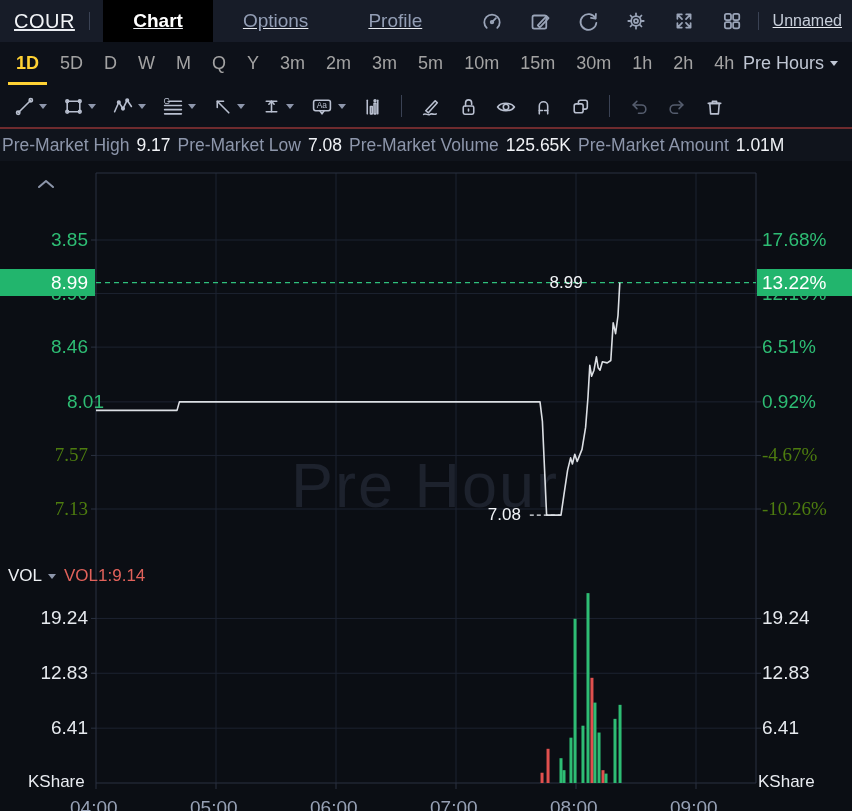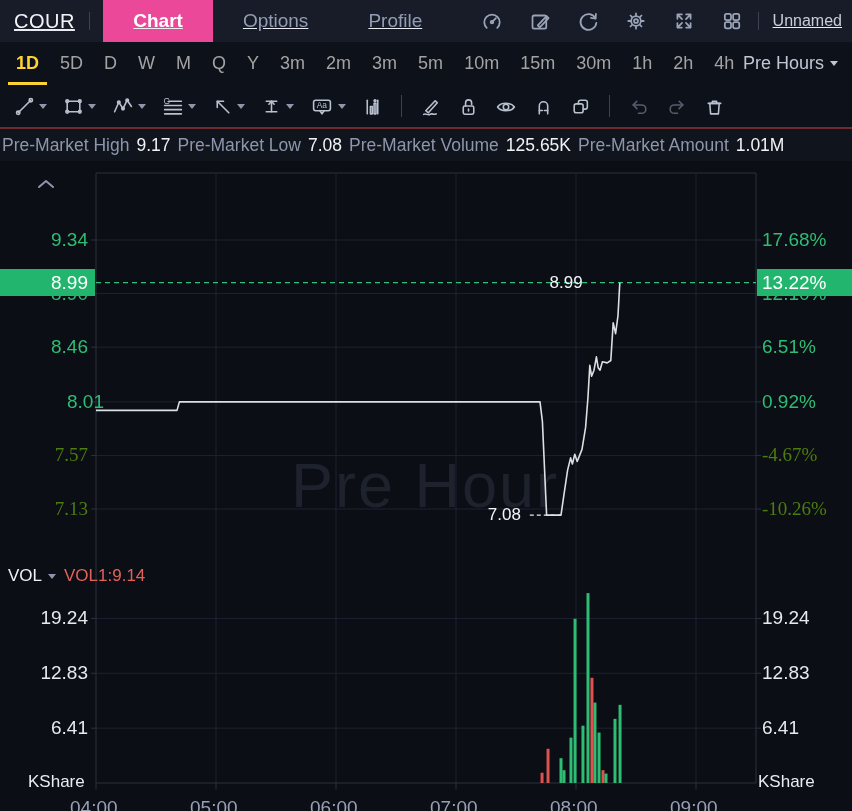--- a/index.html
+++ b/index.html
@@ -6,21 +6,21 @@
   html,body { background:#0b0e14; }
   body { font-family:"Liberation Sans", sans-serif; width:852px; height:811px; overflow:hidden; color:#e9ecf1; }
   .app { position:relative; width:852px; height:811px; background:#0b0e14; }
 
   
   .topnav { height:42px; background:#171c28; display:flex; align-items:center; padding:0 10px 0 14px;text-decoration:underline; }
   .symbol { font-size:20px; color:#f2f4f7; letter-spacing:.5px; }
   .vdiv { width:1px; height:18px; background:#3a4254; margin:0 14px; }
   .tabs { display:flex; align-items:stretch; height:42px; }
   .tab { display:flex; align-items:center; padding:0 30px; font-size:19px; color:#929db4; cursor:pointer; }
-  .tab.active { background:#ec4899; color:#ffffff; font-weight:bold; }
+  .tab.active { background:#000000; color:#ffffff; font-weight:bold; }
   .nav-icons { display:flex; align-items:center; gap:24px; margin-left:28px; }
   .nav-icon { width:24px; height:24px; display:flex; align-items:center; justify-content:center; cursor:pointer; }
   .nav-icon svg { stroke:#9aa4b8; fill:none; stroke-width:1.6; stroke-linecap:round; stroke-linejoin:round; }
   .workspace { display:flex; align-items:center; gap:5px; color:#c6cdd9; font-size:16px; cursor:pointer; white-space:nowrap; }
 
   
   .tfbar { height:43px; background:#0d1119; display:flex; align-items:stretch; padding:0 14px 0 8px; }
   .tf-items { display:flex; align-items:stretch; gap:5px; }
   .tf { display:flex; align-items:center; padding:0 8px; font-size:18px; color:#a3a3a3; cursor:pointer; border-bottom:3px solid transparent; border-top:3px solid transparent; }
   .tf.active { color:#ffd234; font-weight:bold; border-bottom-color:#ffd234; }
@@ -366,21 +366,21 @@
         <polyline points="96.0,249.4 177.0,249.4 179.4,240.9 540.0,240.9 542.4,260.4 546.6,354.1 561.0,354.1 564.0,333.4 567.6,309.1 570.6,296.9 572.4,303.0 574.8,293.2 577.2,300.5 579.6,294.4 582.0,288.4 585.6,266.4 588.0,236.0 589.8,204.4 591.6,215.3 594.0,209.2 596.4,195.9 598.2,206.8 600.0,209.2 602.4,200.7 607.2,201.9 610.8,199.5 613.2,161.8 615.6,172.7 618.0,154.5 619.8,121.6" fill="none" stroke="#dcdfe4" stroke-width="1.6" stroke-linejoin="round"></polyline>
       </svg>
 
     <div class="chevron-collapse">
       <svg width="20" height="14" viewBox="0 0 20 14">
           <polyline points="3,10 10,4 17,10"></polyline>
         </svg>
     </div>
 
     <div id="axis-labels">
-        <div class="axis-label left up-txt" style="top: 68px; left: 0px; width: 88px;">9.34</div>
+        <div class="axis-label left up-txt" style="top: 68px; left: 0px; width: 88px;">3.85</div>
         <div class="axis-label right up-txt" style="top: 68px;">17.68%</div>
         <div class="axis-label left up-txt" style="top: 121.557px; left: 0px; width: 88px;">8.90</div>
         <div class="axis-label right up-txt" style="top: 121.557px;">12.10%</div>
         <div class="axis-label left up-txt" style="top: 175.114px; left: 0px; width: 88px;">8.46</div>
         <div class="axis-label right up-txt" style="top: 175.114px;">6.51%</div>
         <div class="axis-label left up-txt" style="top: 229.888px; left: 16px; width: 88px;">8.01</div>
         <div class="axis-label right up-txt" style="top: 229.888px;">0.92%</div>
         <div class="axis-label left down-txt" style="top: 283.444px; left: 0px; width: 88px;">7.57</div>
         <div class="axis-label right down-txt" style="top: 283.444px;">-4.67%</div>
         <div class="axis-label left down-txt" style="top: 337.001px; left: 0px; width: 88px;">7.13</div>

